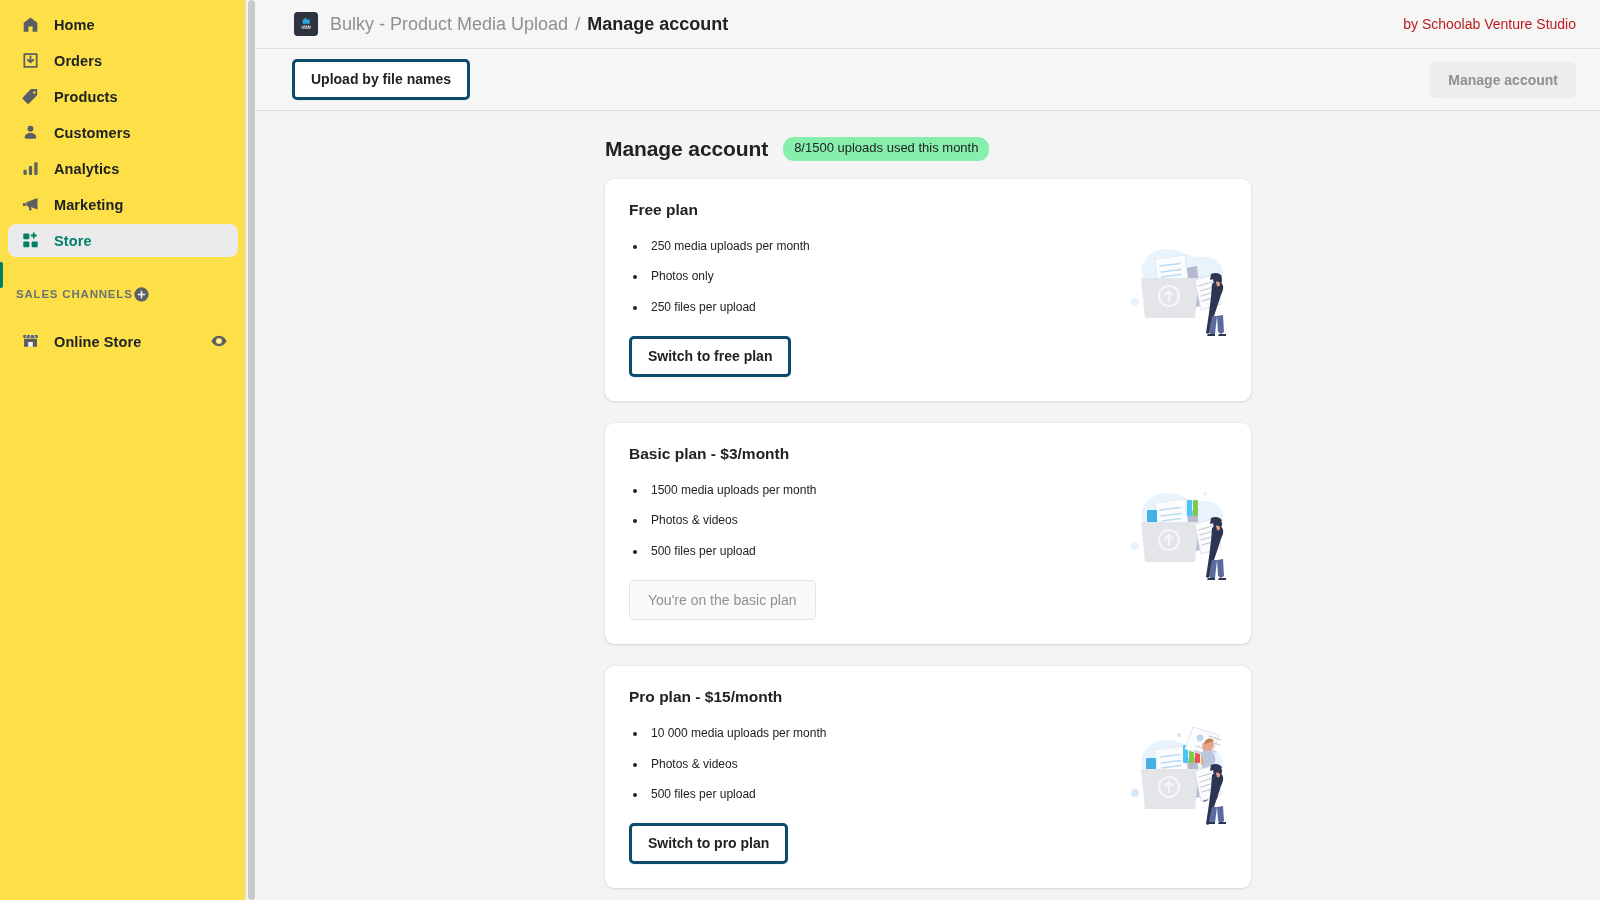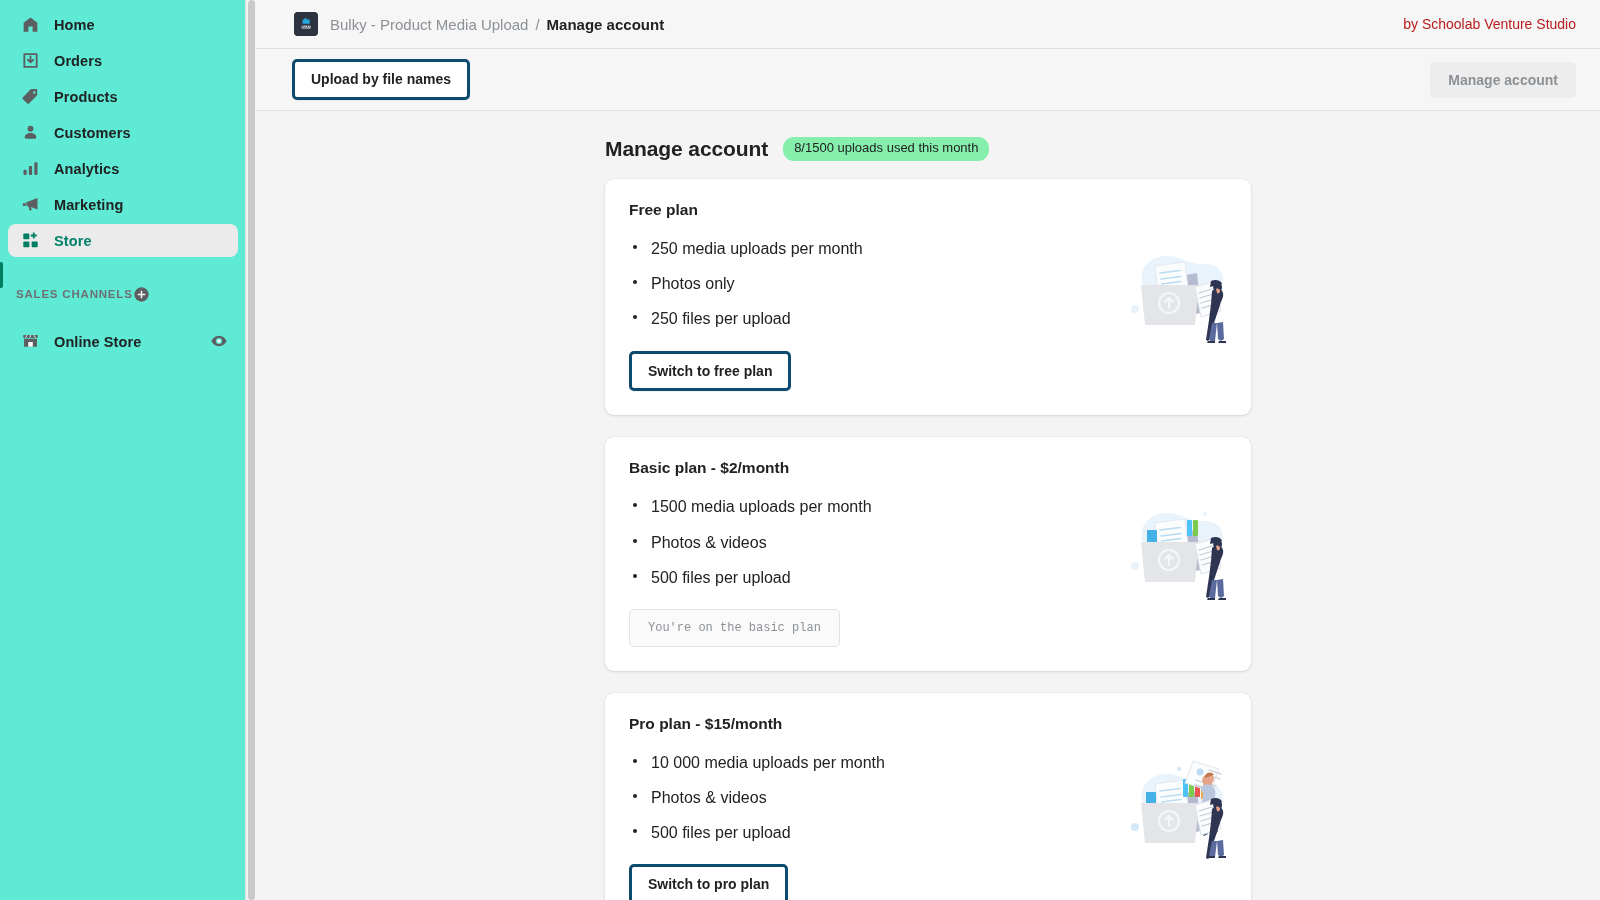--- a/index.html
+++ b/index.html
@@ -9,21 +9,21 @@
     font-family: "Liberation Sans", sans-serif;
     background: #f4f4f4;
     color: #202223;
     -webkit-font-smoothing: antialiased;
   }
   .app { display: flex; width: 1600px; height: 900px; }
 
   
   .sidebar {
     width: 246px; flex: 0 0 246px; height: 900px;
-    background: #5eead4;
+    background: #fde047;
     padding-top: 8px;
     position: relative;
     overflow: hidden;
   }
   .nav-list { padding: 0 8px; }
   .nav-item {
     display: flex; align-items: center;
     height: 33px; margin-bottom: 3px;
     padding: 0 8px 0 12px;
     border-radius: 8px;
@@ -95,21 +95,21 @@
     padding: 0 24px 0 38px;
   }
   .app-logo {
     width: 24px; height: 24px; border-radius: 4px;
     background: #2d3440;
     margin-right: 12px;
     flex: 0 0 24px;
     display: flex; align-items: center; justify-content: center;
     position: relative; overflow: hidden;
   }
-  .crumbs { display: flex; align-items: center; font-size: 15px; }
+  .crumbs { display: flex; align-items: center; font-size: 18px; }
   .crumb-app { color: #8c9196; }
   .crumb-sep { color: #8c9196; margin: 0 7px; }
   .crumb-cur { color: #202223; font-weight: 600; }
   .byline { margin-left: auto; font-size: 14px; color: #b91c1c; }
 
   .actionbar {
     height: 62px; flex: 0 0 62px;
     background: #f6f6f7;
     border-bottom: 1px solid #dfdfdf;
     display: flex; align-items: center;
@@ -156,33 +156,33 @@
     border-radius: 9px;
     box-shadow: 0 0 0 1px rgba(63,63,68,0.03), 0 1px 3px rgba(63,63,68,0.14);
     padding: 22px 24px 24px 24px;
     margin-bottom: 22px;
     position: relative;
     overflow: hidden;
   }
   .card-title { font-size: 15.5px; font-weight: 700; color: #202223; margin-bottom: 20px; }
   .feat-list { list-style: none; margin: 0 0 22px 0; padding: 0; }
   .feat-list li {
-    font-size: 16px; color: #202223;
+    font-size: 12px; color: #202223;
     padding-left: 22px; position: relative;
     margin-bottom: 16px; line-height: 1.2;
   }
   .feat-list li:last-child { margin-bottom: 0; }
   .feat-list li::before {
     content: ""; position: absolute; left: 4px; top: 6px;
     width: 4px; height: 4px; border-radius: 50%; background: #202223;
   }
   .card-cta { margin-top: 22px; }
   .btn-disabled {
-    font-family: Liberation Mono, monospace;
-    font-size: 12px; font-weight: 400; color: #8c9196;
+    font-family: Liberation Sans, sans-serif;
+    font-size: 14px; font-weight: 400; color: #8c9196;
     background: #fafafa;
     border: 1px solid #e1e3e5;
     border-radius: 5px;
     padding: 11px 18px;
     cursor: default;
   }
   .illus { position: absolute; right: 24px; top: 50%; transform: translateY(-50%); }
 </style>
 </head>
 <body>
@@ -368,21 +368,21 @@
               <path d="M99 44c2-1 4 0 4 2s-2 3-3 2z" fill="#e5a389"></path>
               <path d="M95 78l-3 16 2 3 4-1 2-18z" fill="#5b6b9e"></path>
               <path d="M100 78l1 16 3 2 3-2-1-17z" fill="#5b6b9e"></path>
               <path d="M91 96h7v2h-8zM102 96h7v2h-8z" fill="#2e3552"></path>
               <circle cx="18" cy="64" r="4" fill="#e8f3fb"></circle>
             </svg>
           </span>
         </section>
 
         <section class="card">
-          <h2 class="card-title">Basic plan - $2/month</h2>
+          <h2 class="card-title">Basic plan - $3/month</h2>
           <ul class="feat-list">
             <li>1500 media uploads per month</li>
             <li>Photos &amp; videos</li>
             <li>500 files per upload</li>
           </ul>
           <div class="card-cta">
             <button class="btn-disabled">You're on the basic plan</button>
           </div>
           <span class="illus">
             <svg width="110" height="100" viewBox="0 0 110 100">

